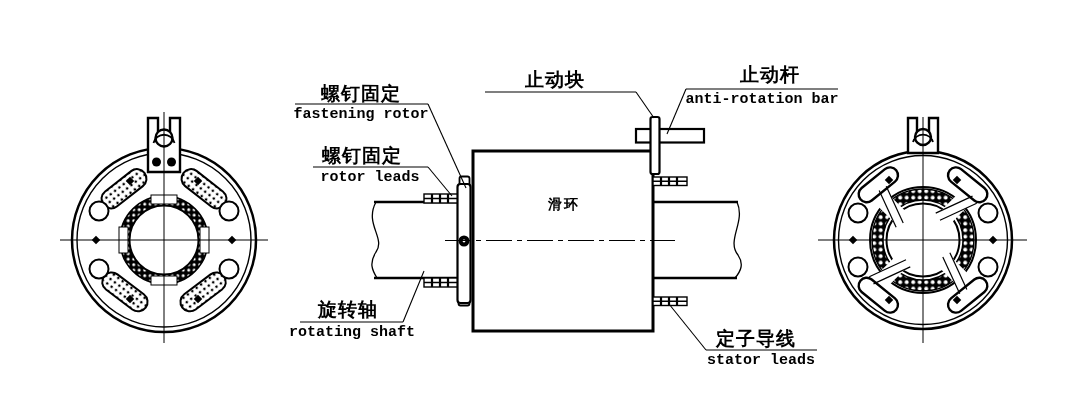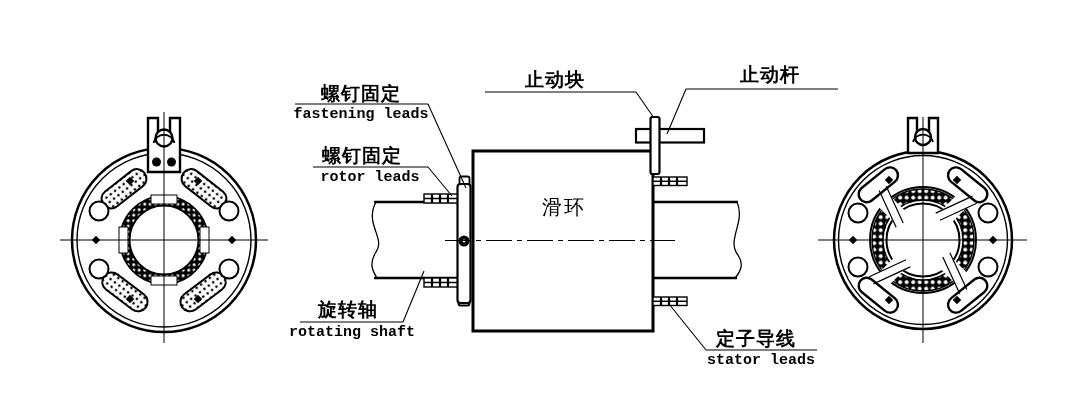--- a/index.html
+++ b/index.html
@@ -4,21 +4,21 @@
 <style>
   html,body{margin:0;padding:0;background:#ffffff;}
   #stage{
     position:relative;width:1034px;height:410px;background:#ffffff;
     font-family:"Liberation Sans",sans-serif;overflow:hidden;
   }
   #drawing{position:absolute;left:0;top:0;}
   .lbl{position:absolute;width:220px;text-align:center;color:#000;line-height:1.05;pointer-events:none;}
   .zh{font-family:"Liberation Sans",sans-serif;font-weight:bold;font-size:19px;letter-spacing:1px;}
   .en{font-family:"Liberation Mono",monospace;font-weight:bold;font-size:15px;}
-  .body-lbl{font-family:"Liberation Sans",sans-serif;font-weight:normal;font-size:20px;letter-spacing:2px;}
+  .body-lbl{font-family:"Liberation Sans",sans-serif;font-weight:bold;font-size:14px;letter-spacing:2px;}
 </style>
 </head>
 <body>
 
 <div id="stage">
 
 <svg id="drawing" width="1073" height="410" viewBox="0 0 1073 410" xmlns="http://www.w3.org/2000/svg">
   <defs>
     <pattern id="knurl" width="5.5" height="5.5" patternUnits="userSpaceOnUse">
       <rect width="5.5" height="5.5" fill="#000"></rect>
@@ -252,29 +252,30 @@
           <line x1="686" y1="89" x2="667" y2="134"></line>
     </g>
     <g>
       <line x1="706" y1="350" x2="817" y2="350"></line>
           <line x1="706" y1="350" x2="669" y2="304"></line>
     </g>
   </g>
 </svg>
 
   <div class="lbl zh" style="left:251px;top:84px;">螺钉固定</div>
-  <div class="lbl en" style="left:251px;top:107px;">fastening leads</div>
+  <div class="lbl en" style="left:251px;top:107px;">fastening rotor</div>
 
   <div class="lbl zh" style="left:252px;top:146px;">螺钉固定</div>
   <div class="lbl en" style="left:260px;top:170px;">rotor leads</div>
 
   <div class="lbl zh" style="left:238px;top:300px;">旋转轴</div>
   <div class="lbl en" style="left:242px;top:325px;">rotating shaft</div>
 
   <div class="lbl zh" style="left:445px;top:70px;">止动块</div>
 
   <div class="lbl zh" style="left:660px;top:67px;font-family:Liberation Mono, monospace;">止动杆</div>
+  <div class="lbl en" style="left:652px;top:92px;">anti-rotation bar</div>
 
   <div class="lbl zh" style="left:646px;top:329px;text-align:center;">定子导线</div>
   <div class="lbl en" style="left:651px;top:353px;">stator leads</div>
 
   <div class="lbl body-lbl" style="left:454px;top:197px;">滑环</div>
 </div>
 
 </body></html>

